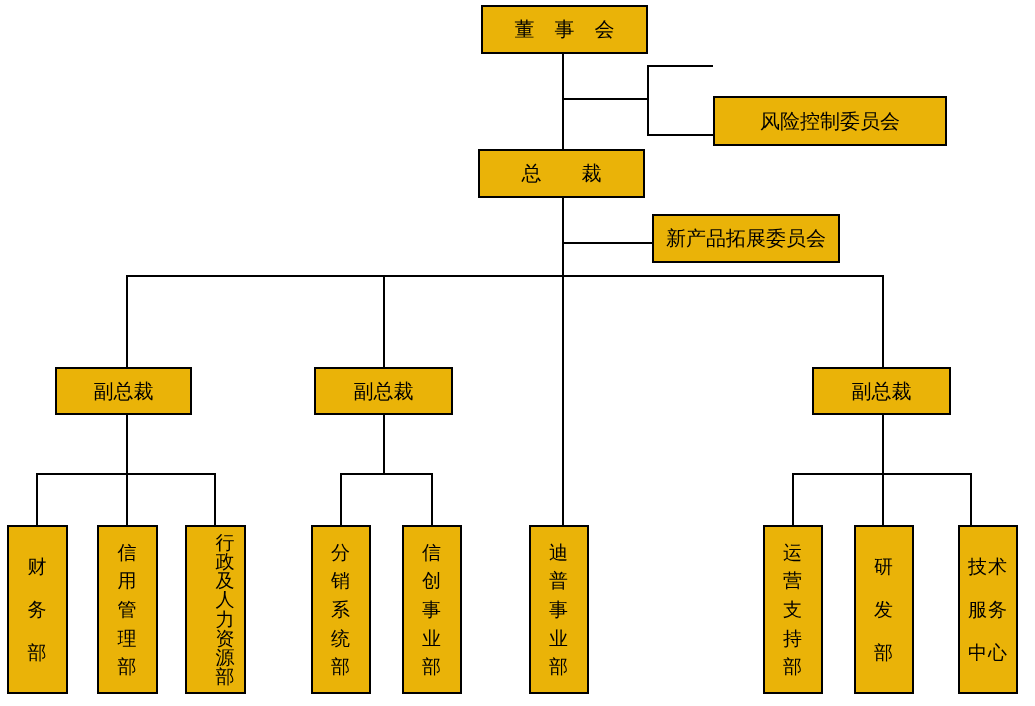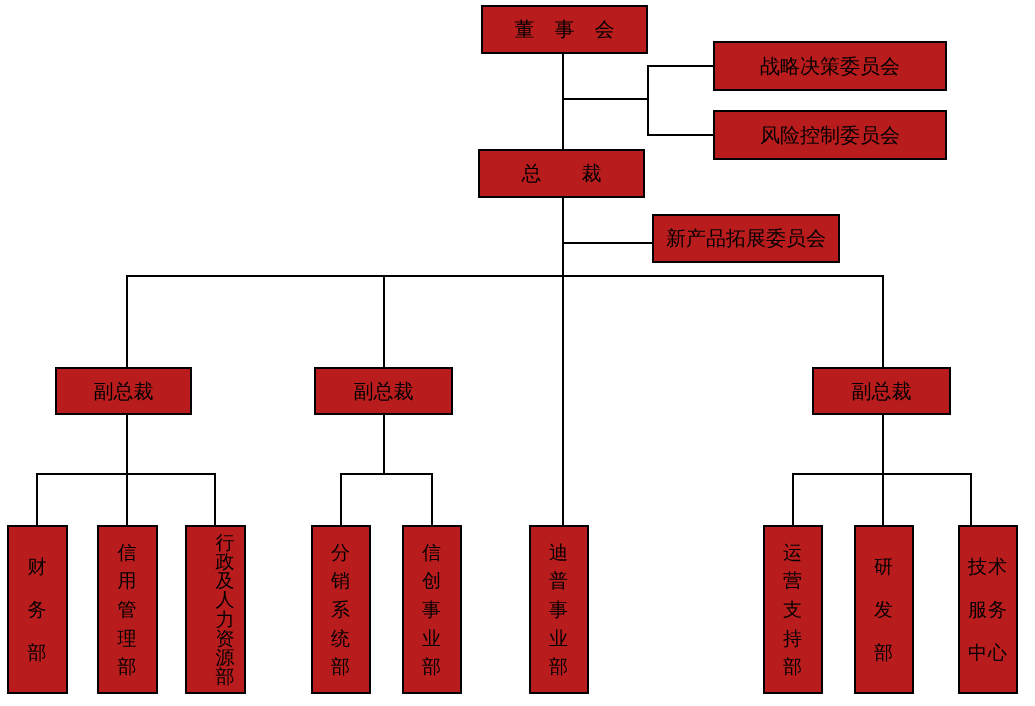--- a/index.html
+++ b/index.html
@@ -9,21 +9,21 @@
     height: 706px;
     background: #ffffff;
     font-family: "Liberation Serif", "DejaVu Serif", serif;
     color: #000000;
     overflow: hidden;
   }
   .box {
     position: absolute;
     box-sizing: border-box;
     border: 2px solid #000000;
-    background: #b91c1c;
+    background: #eab308;
     display: flex;
     align-items: center;
     justify-content: center;
     font-size: 20px;
     font-weight: 500;
     white-space: pre;
     z-index: 2;
   }
   .vbox {
     flex-direction: column;
@@ -72,23 +72,22 @@
   <div class="line" style="left:431px; top:473px; width:2px;  height:52px;"></div>
 
   <div class="line" style="left:882px; top:415px; width:2px;   height:58px;"></div>
   <div class="line" style="left:792px; top:473px; width:180px; height:2px;"></div>
   <div class="line" style="left:792px; top:473px; width:2px;   height:52px;"></div>
   <div class="line" style="left:882px; top:473px; width:2px;   height:52px;"></div>
   <div class="line" style="left:970px; top:473px; width:2px;   height:52px;"></div>
 
   <div class="box" style="left:481px; top:5px;   width:167px; height:49px;">董　事　会</div>
 
-  <div class="box" style="left:713px; top:41px;  width:234px; height:50px;">战略决策委员会</div>
 
-  <div class="box" style="left:713px; top:110px; width:234px; height:50px;">风险控制委员会</div>
+  <div class="box" style="left:713px; top:96px; width:234px; height:50px;">风险控制委员会</div>
 
   <div class="box" style="left:478px; top:149px; width:167px; height:49px;">总　　裁</div>
 
   <div class="box" style="left:652px; top:214px; width:188px; height:49px;">新产品拓展委员会</div>
 
   <div class="box" style="left:55px;  top:367px; width:137px; height:48px;">副总裁</div>
 
   <div class="box" style="left:314px; top:367px; width:139px; height:48px;">副总裁</div>
 
   <div class="box" style="left:812px; top:367px; width:139px; height:48px;">副总裁</div>

